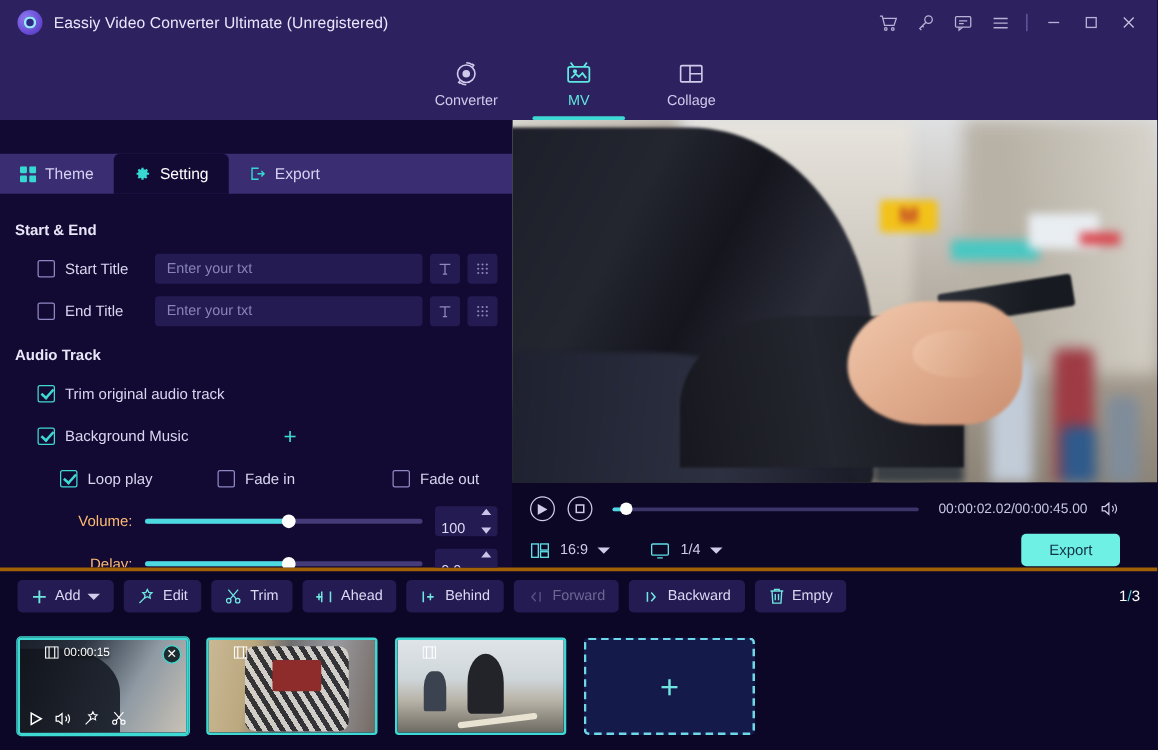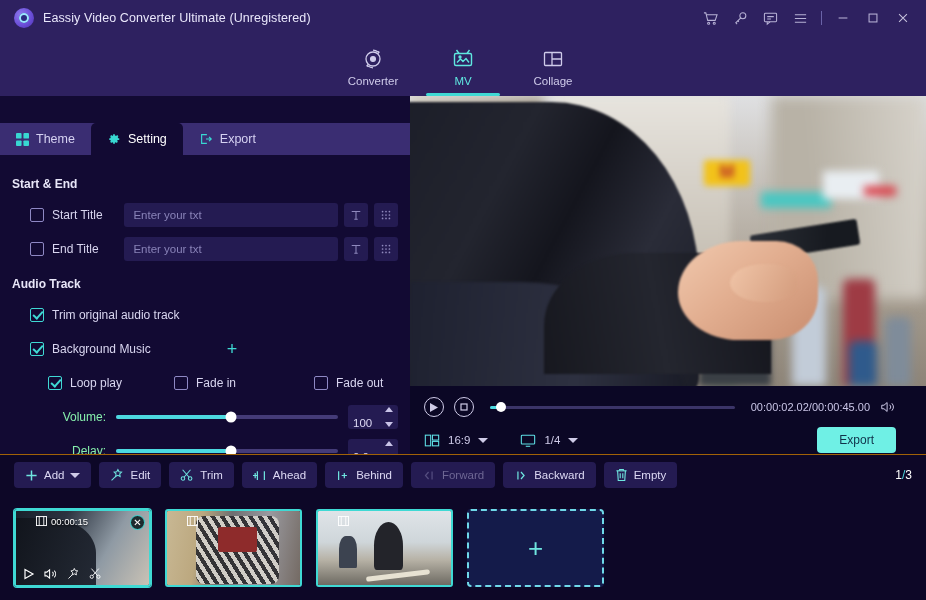--- a/index.html
+++ b/index.html
@@ -104,21 +104,21 @@
     position: relative;
   }
   .selectbox .caret { margin-left: auto; color: #cfcbe8; font-size: 9px; }
   .plus-btn {
     width: 24px; height: 24px; margin-left: 8px; display: flex; align-items: center;
     justify-content: center; color: #3fd9d4; font-size: 18px; line-height: 1; flex: 0 0 24px;
   }
 
   .ck-inline { display: flex; align-items: center; }
 
-  .slider-label { font-size: 12px; color: #86efac; width: 58px; text-align: right; }
+  .slider-label { font-size: 12px; color: #fdba74; width: 58px; text-align: right; }
   .slider {
     position: relative; height: 4px; background: #443b78; border-radius: 2px;
     margin: 0 10px; flex: 1 1 auto;
   }
   .slider .fill { position: absolute; left: 0; top: 0; bottom: 0; background: #4cd9e0; border-radius: 2px; }
   .slider .knob {
     position: absolute; top: 50%; width: 11px; height: 11px; border-radius: 50%;
     background: #ffffff; transform: translate(-50%, -50%);
   }
   .numbox {
@@ -206,21 +206,21 @@
   .timecode { font-size: 11px; color: #c9c5e6; white-space: nowrap; font-family: "Liberation Sans", sans-serif; }
   .pb-row2 { display: flex; align-items: center; gap: 8px; height: 28px; margin-top: 6px; }
   .sm-label { font-size: 11.5px; color: #cfcbe8; }
   .caret-dn { width: 0; height: 0; border-left: 5px solid transparent; border-right: 5px solid transparent; border-top: 5px solid #cfcbe8; }
   .export-btn {
     margin-left: auto; background: #6ff0e5; color: #10324a; font-size: 12px;
     padding: 6px 22px; border-radius: 4px; font-weight: 500;
   }
 
   
-  .bottom { flex: 0 0 146px; background: #0d0727; display: flex; flex-direction: column; border-top: 1px solid #a16207; }
+  .bottom { flex: 0 0 146px; background: #0d0727; display: flex; flex-direction: column; border-top: 3px solid #a16207; }
   .toolbar { height: 40px; display: flex; align-items: center; padding: 0 14px; gap: 8px; }
   .tbtn {
     display: flex; align-items: center; gap: 6px; height: 26px; padding: 0 11px;
     background: #241b52; border-radius: 4px; font-size: 11.5px; color: #ddd9f4;
   }
   .tbtn .ic { color: #6fe6e0; display: flex; align-items: center; }
   .tbtn.disabled { color: #6e6794; }
   .tbtn.disabled .ic { color: #554e80; }
   .pager { margin-left: auto; font-size: 12px; color: #ffffff; }
   .pager .sl { color: #4cd9e0; }

